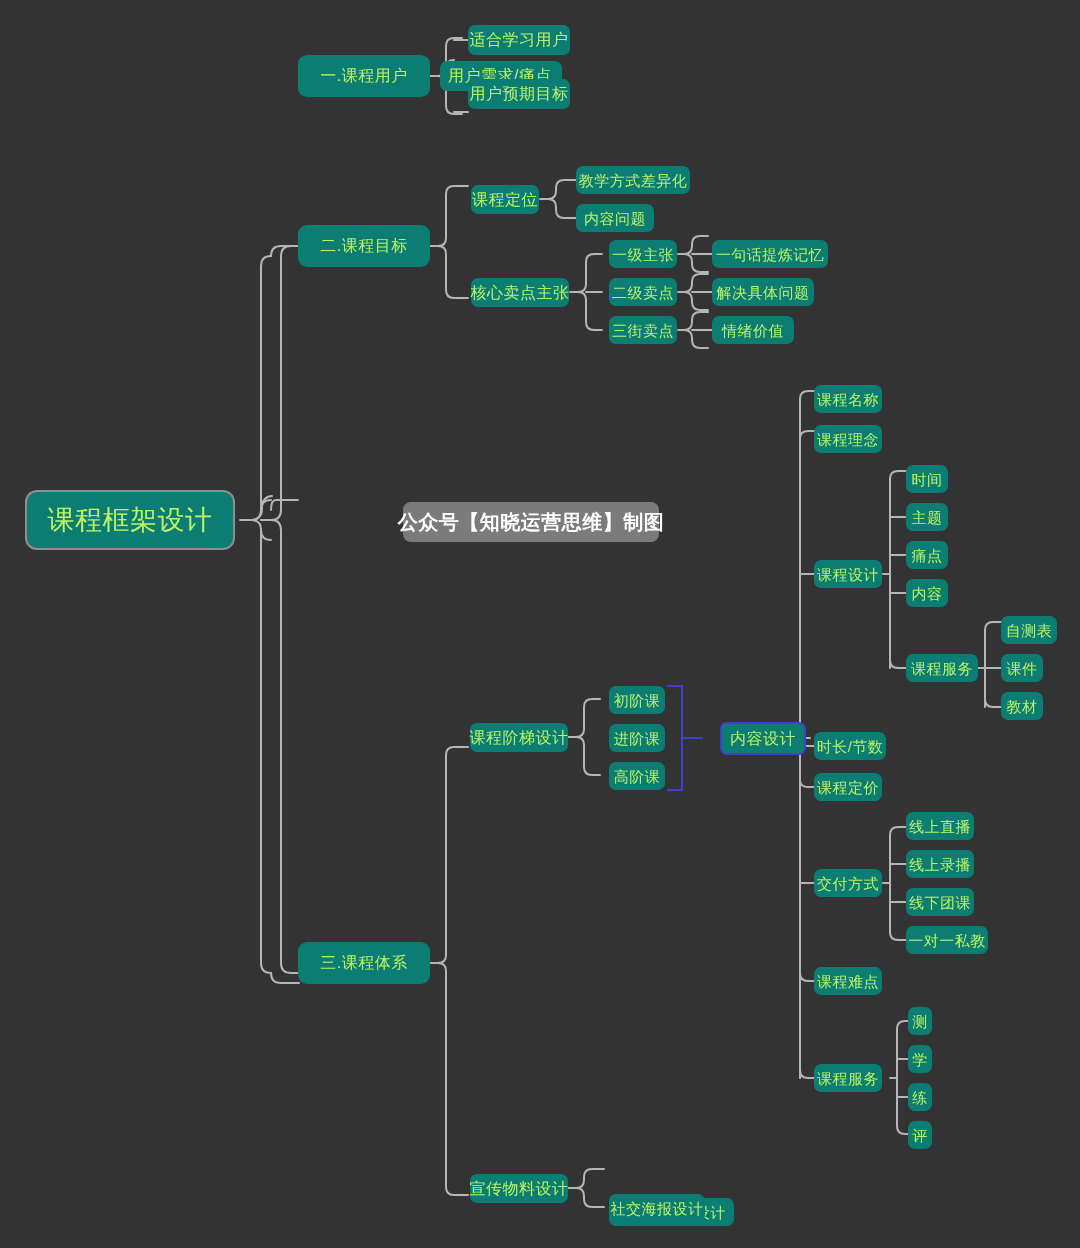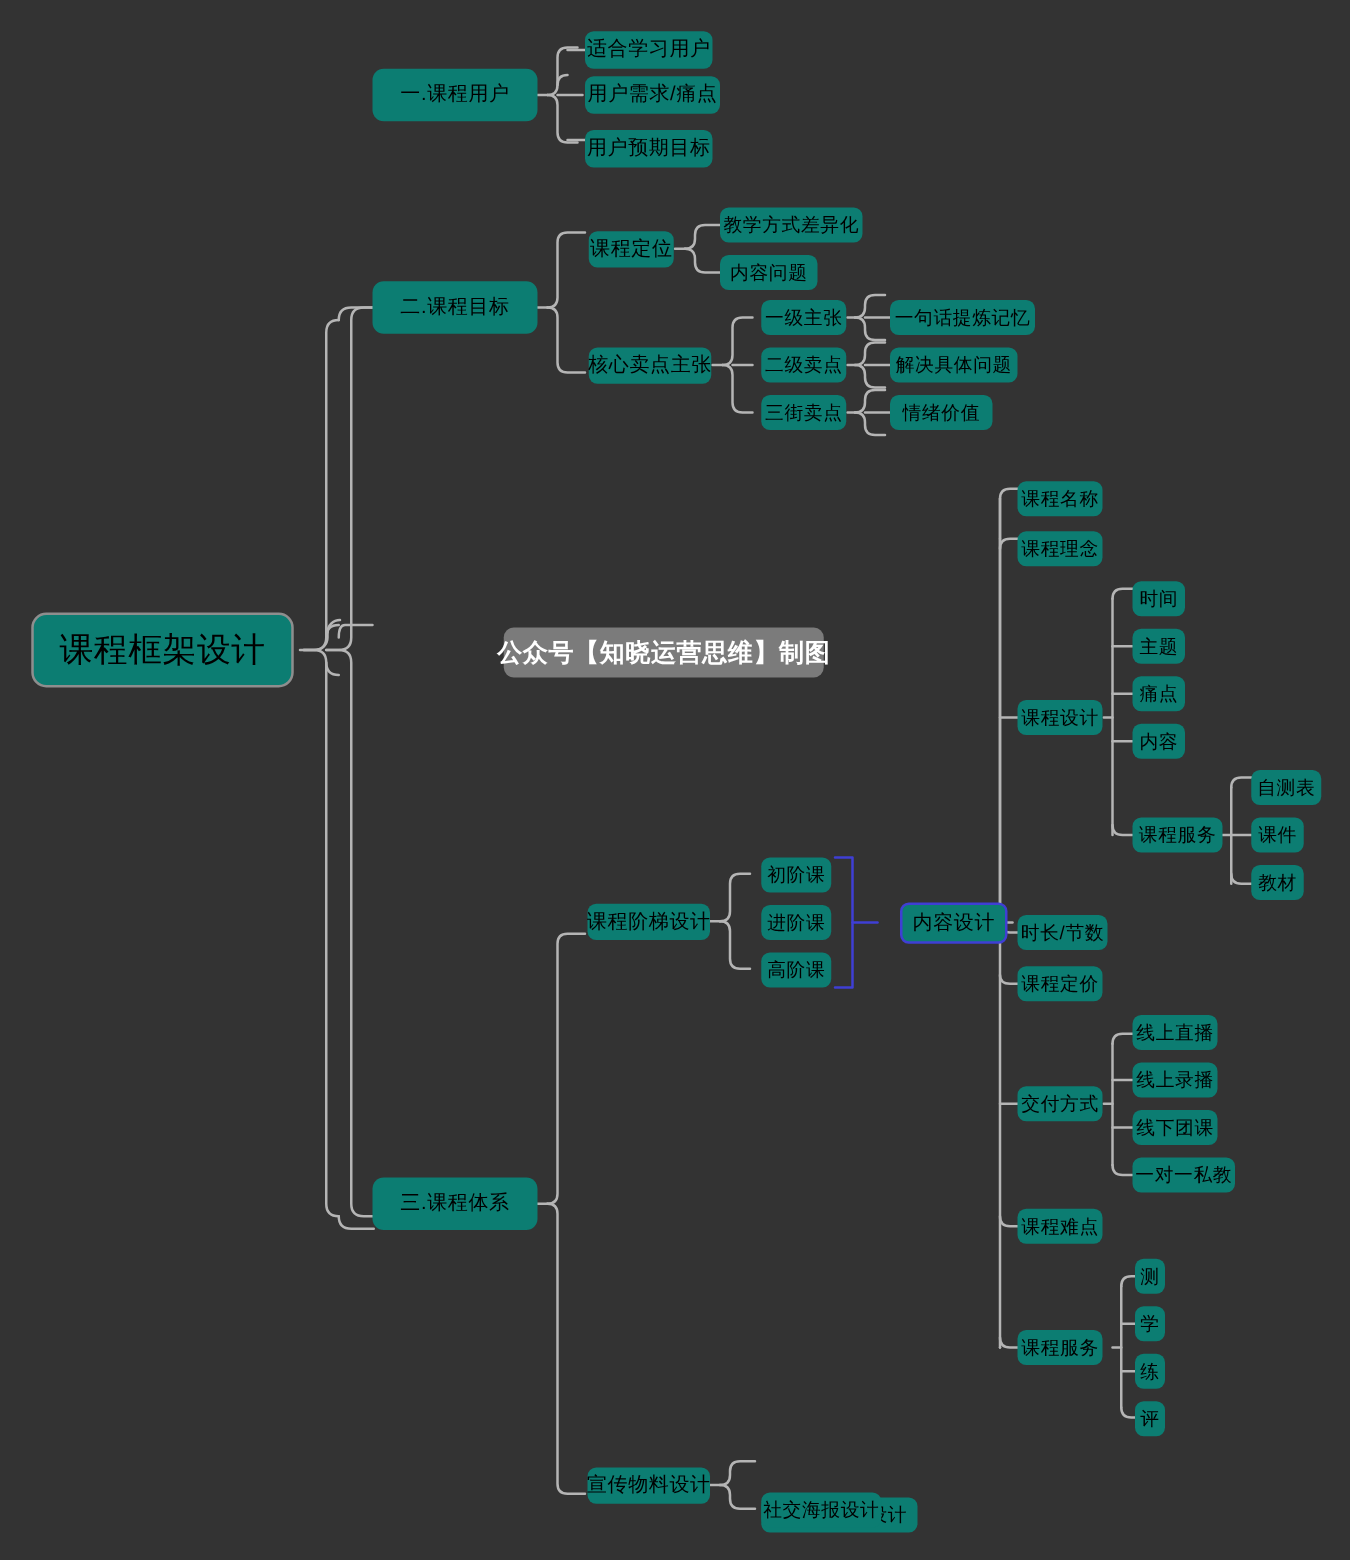--- a/index.html
+++ b/index.html
@@ -8,21 +8,21 @@
     background:#333333;
     font-family:"Liberation Sans","DejaVu Sans",sans-serif;
     overflow:hidden;
   }
   #stage{position:relative;width:1080px;height:1248px;}
   svg.links{position:absolute;left:0;top:0;width:1080px;height:1248px;pointer-events:none;}
 
   .node{
     position:absolute;
     background:#0c7d72;
-    color:#000000;
+    color:#bef264;
     border-radius:7px;
     display:flex;align-items:center;justify-content:center;
     box-sizing:border-box;
     white-space:nowrap;
     letter-spacing:.5px;
     line-height:1;
   }
   .n-root{
     border:2px solid #8e8e8e;
     border-radius:12px;
@@ -182,24 +182,24 @@
   <div class="watermark" style="left:403px;top:502px;width:256px;height:40px;">
     <span>公众号【知晓运营思维】制图</span>
   </div>
 
   <div class="node n-main" style="left:298px;top:55px;width:132px;height:42px;">
     <span>一.课程用户</span>
   </div>
   <div class="node n-l2" style="left:468px;top:25px;width:102px;height:30px;">
     <span>适合学习用户</span>
   </div>
-  <div class="node n-l2" style="left:468px;top:61px;width:108px;height:30px;">
+  <div class="node n-l2" style="left:440px;top:61px;width:122px;height:30px;justify-content:flex-end;">
     <span>用户需求/痛点</span>
   </div>
-  <div class="node n-l2" style="left:468px;top:104px;width:102px;height:30px;">
+  <div class="node n-l2" style="left:468px;top:79px;width:102px;height:30px;">
     <span>用户预期目标</span>
   </div>
 
   <div class="node n-main" style="left:298px;top:225px;width:132px;height:42px;">
     <span>二.课程目标</span>
   </div>
 
   <div class="node n-l2" style="left:471px;top:185px;width:68px;height:29px;">
     <span>课程定位</span>
   </div>

